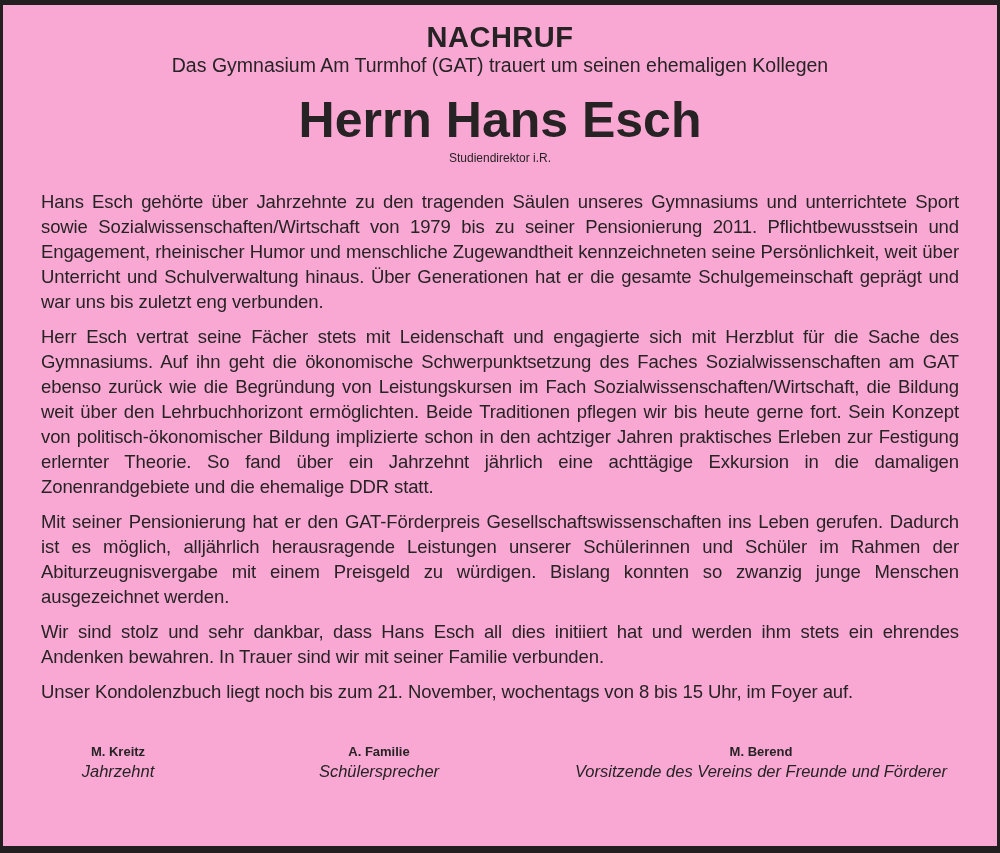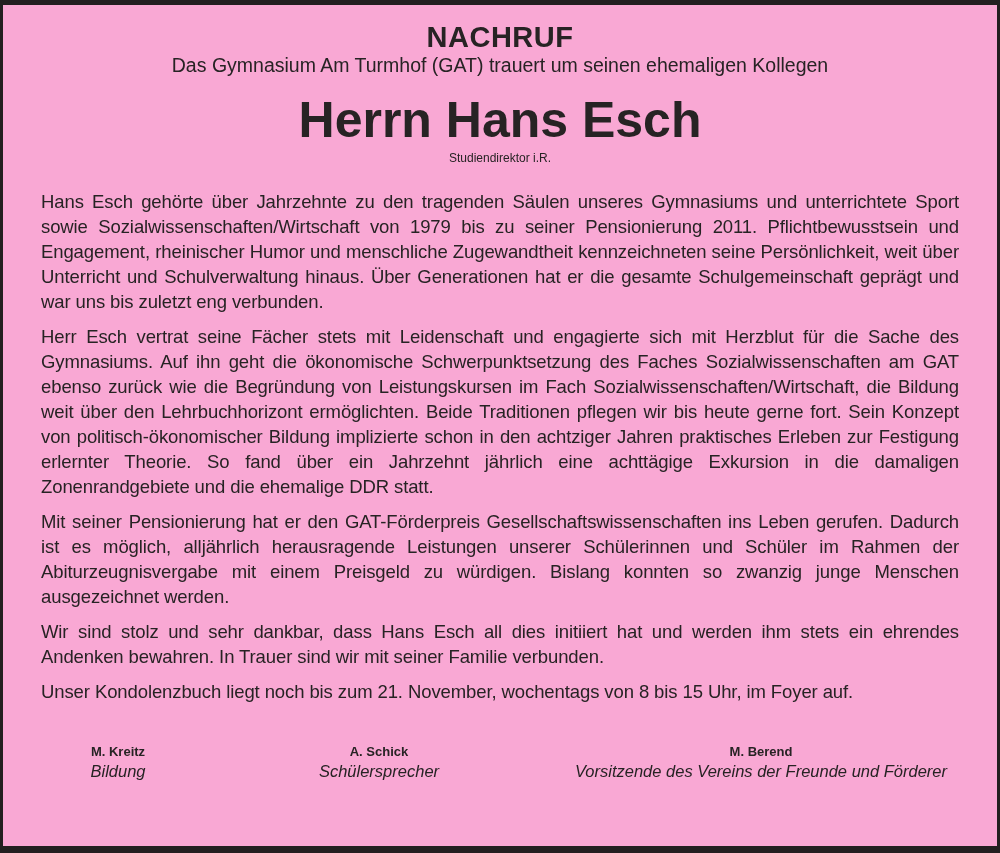--- a/index.html
+++ b/index.html
@@ -100,24 +100,24 @@
       <p>Hans Esch gehörte über Jahrzehnte zu den tragenden Säulen unseres Gymnasiums und unterrichtete Sport sowie Sozialwissenschaften/Wirtschaft von 1979 bis zu seiner Pensionierung 2011. Pflichtbewusstsein und Engagement, rheinischer Humor und menschliche Zugewandtheit kennzeichneten seine Persönlichkeit, weit über Unterricht und Schulverwaltung hinaus. Über Generationen hat er die gesamte Schulgemeinschaft geprägt und war uns bis zuletzt eng verbunden.</p>
       <p>Herr Esch vertrat seine Fächer stets mit Leidenschaft und engagierte sich mit Herzblut für die Sache des Gymnasiums. Auf ihn geht die ökonomische Schwerpunktsetzung des Faches Sozialwissenschaften am GAT ebenso zurück wie die Begründung von Leistungskursen im Fach Sozialwissenschaften/Wirtschaft, die Bildung weit über den Lehrbuchhorizont ermöglichten. Beide Traditionen pflegen wir bis heute gerne fort. Sein Konzept von politisch-ökonomischer Bildung implizierte schon in den achtziger Jahren praktisches Erleben zur Festigung erlernter Theorie. So fand über ein Jahrzehnt jährlich eine achttägige Exkursion in die damaligen Zonenrandgebiete und die ehemalige DDR statt.</p>
       <p>Mit seiner Pensionierung hat er den GAT-Förderpreis Gesellschaftswissenschaften ins Leben gerufen. Dadurch ist es möglich, alljährlich herausragende Leistungen unserer Schülerinnen und Schüler im Rahmen der Abiturzeugnisvergabe mit einem Preisgeld zu würdigen. Bislang konnten so zwanzig junge Menschen ausgezeichnet werden.</p>
       <p>Wir sind stolz und sehr dankbar, dass Hans Esch all dies initiiert hat und werden ihm stets ein ehrendes Andenken bewahren. In Trauer sind wir mit seiner Familie verbunden.</p>
       <p>Unser Kondolenzbuch liegt noch bis zum 21. November, wochentags von 8 bis 15 Uhr, im Foyer auf.</p>
     </div>
 
     <div class="signatures">
       <div class="sig sig-1">
         <div class="sig-name">M. Kreitz</div>
-        <div class="sig-role">Bildung</div>
+        <div class="sig-role">Jahrzehnt</div>
       </div>
       <div class="sig sig-3">
-        <div class="sig-name">A. Schick</div>
+        <div class="sig-name">A. Familie</div>
         <div class="sig-role">Schülersprecher</div>
       </div>
       <div class="sig sig-4">
         <div class="sig-name">M. Berend</div>
         <div class="sig-role">Vorsitzende des Vereins der Freunde und Förderer</div>
       </div>
     </div>
 
   </div>
 </div>

